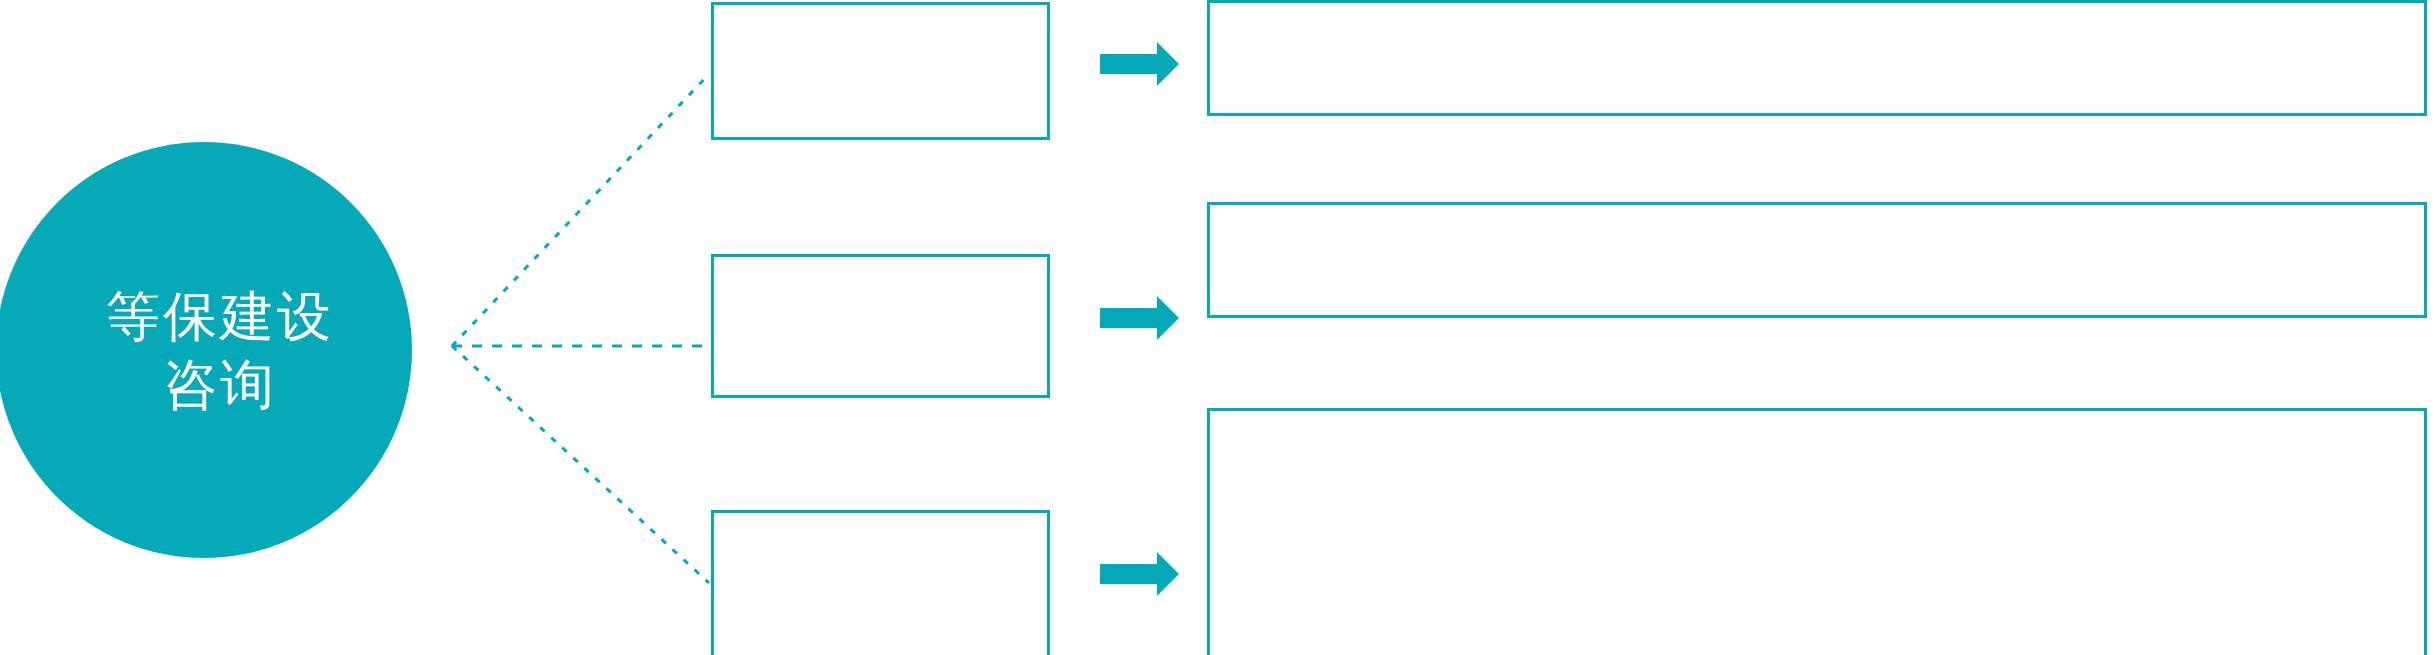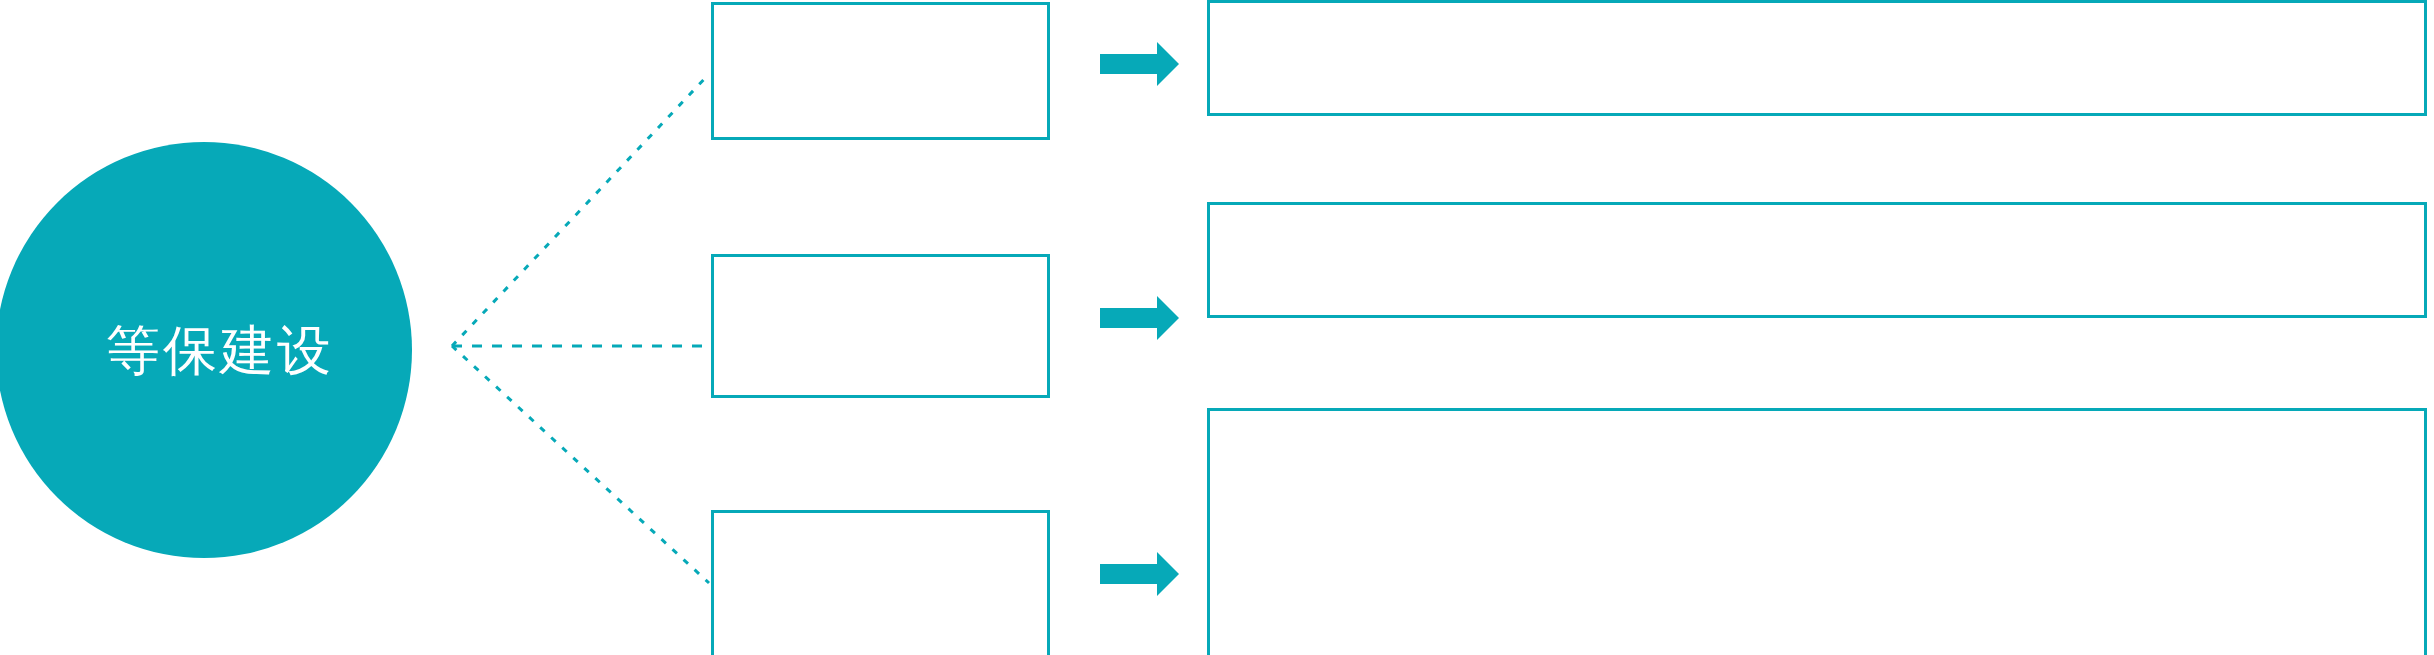--- a/index.html
+++ b/index.html
@@ -89,20 +89,21 @@
   }
   .arrow svg { display: block; }
 </style>
 </head>
 <body>
 
 <div id="canvas">
 
   <div class="hub-circle">
     <span class="hub-line">等保建设</span>
+    <span class="hub-line">咨询</span>
   </div>
 
   <svg class="connectors" viewBox="0 0 2434 655" width="2434" height="655" xmlns="http://www.w3.org/2000/svg">
     <line x1="452" y1="346" x2="709" y2="74" stroke="#06A9B8" stroke-width="3" stroke-dasharray="6 9" stroke-linecap="butt"></line>
     <line x1="452" y1="346" x2="709" y2="346" stroke="#06A9B8" stroke-width="3" stroke-dasharray="10 10" stroke-linecap="butt"></line>
     <line x1="452" y1="346" x2="709" y2="583" stroke="#06A9B8" stroke-width="3" stroke-dasharray="6 9" stroke-linecap="butt"></line>
   </svg>
 
   <div class="row" style="top:0;">
     <div class="small-box" style="top:2px; height:138px;">

